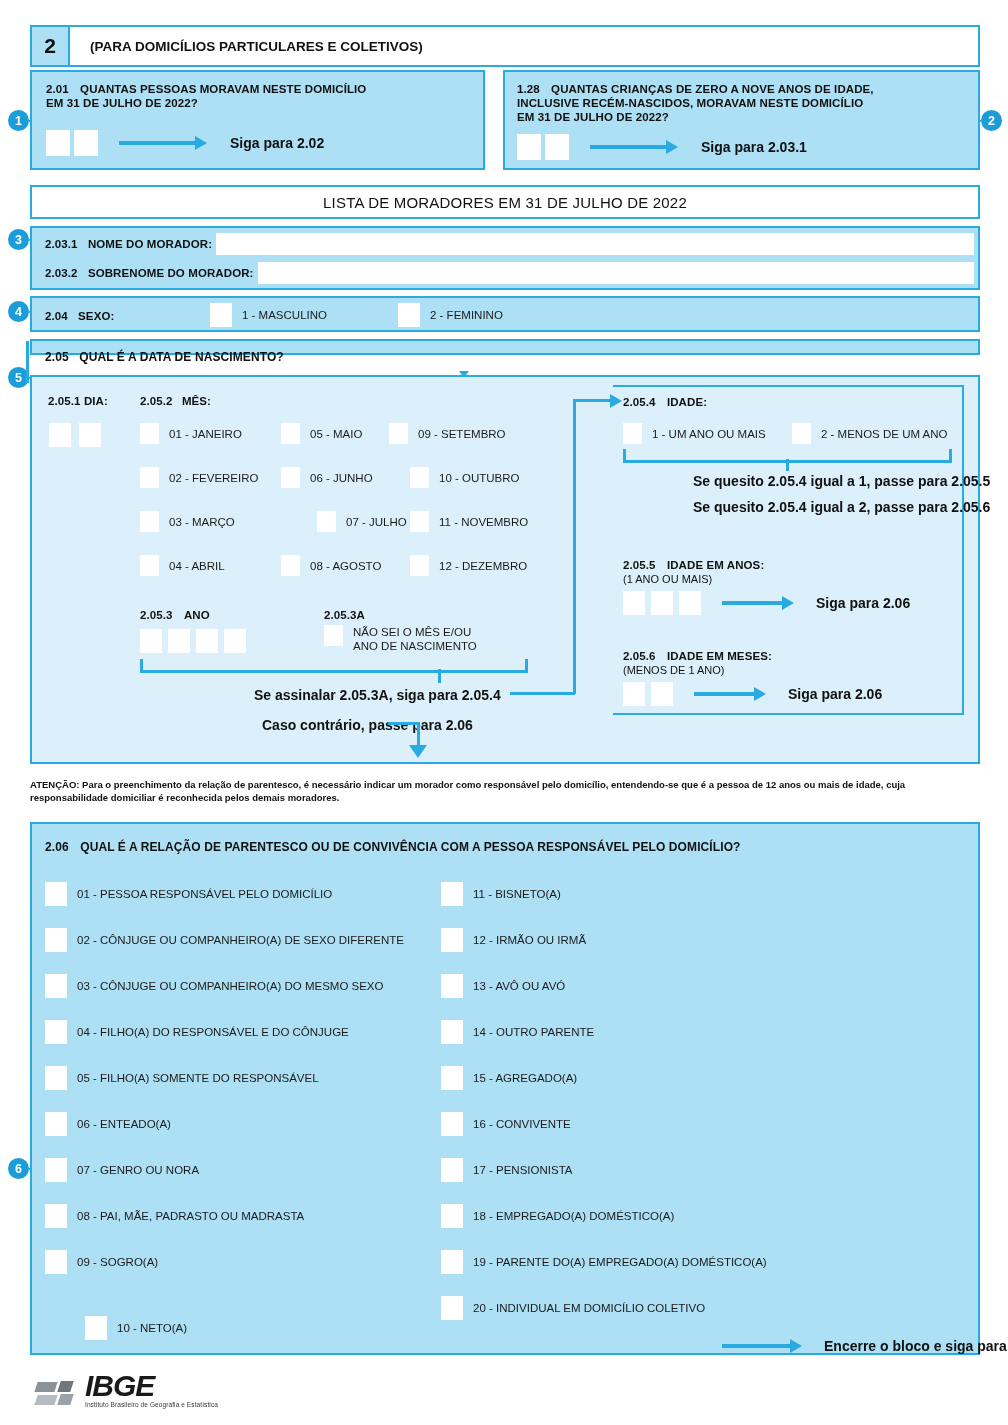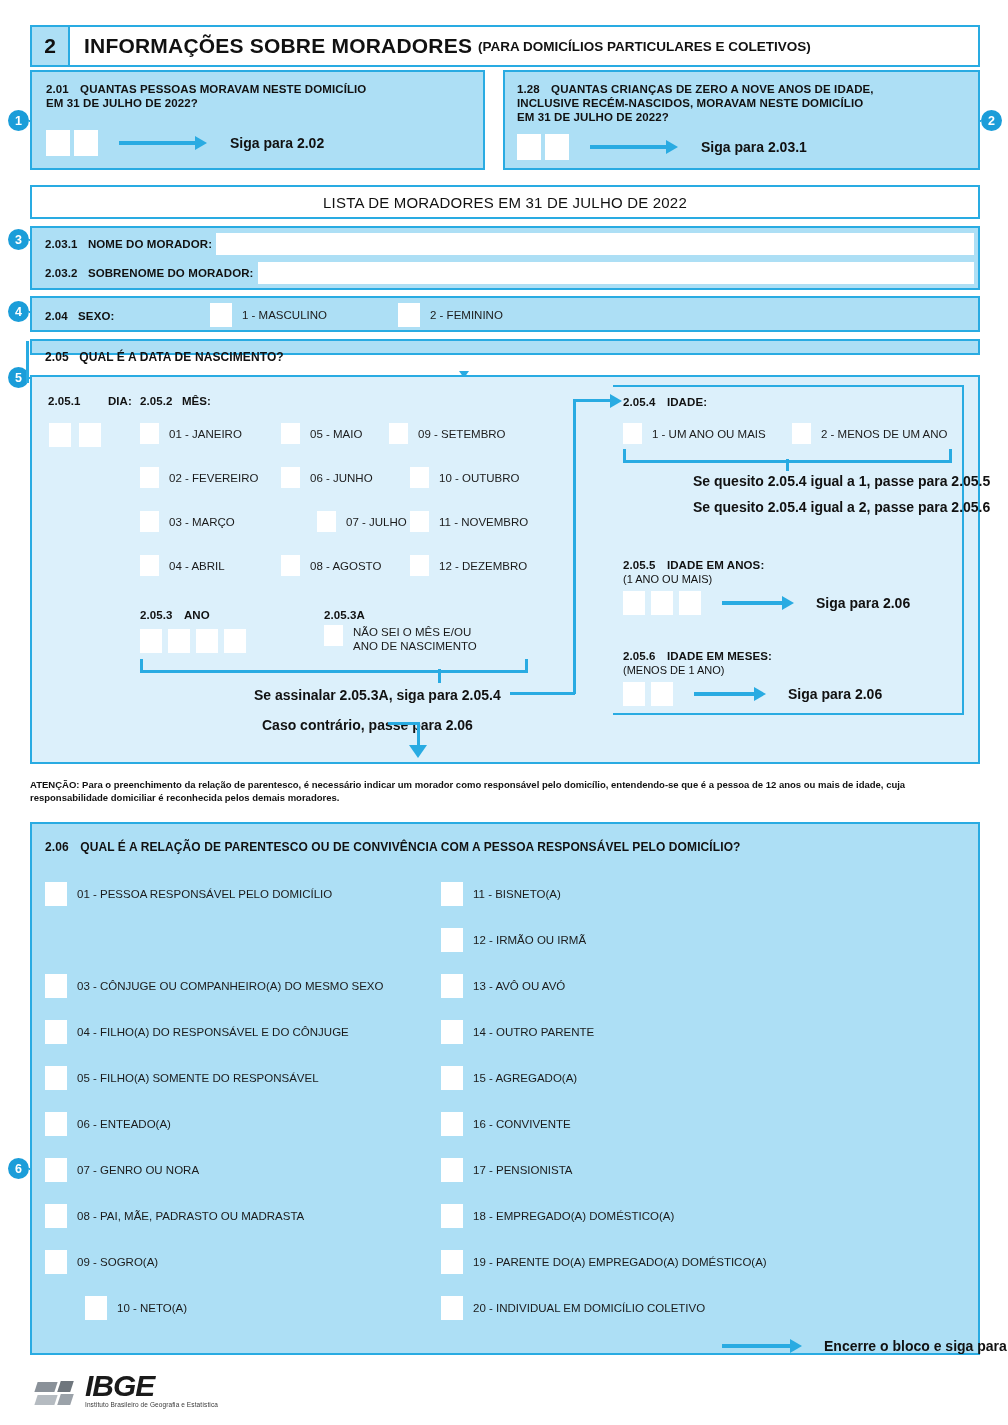--- a/index.html
+++ b/index.html
@@ -78,21 +78,20 @@
   .fieldline{background:#ffffff;position:absolute;}
 </style>
 </head>
 <body>
 
 <div class="page">
 
   <div id="hdr">
     <div id="hdr-num">2</div>
     <div id="hdr-title">
-      <span class="t1">INFORMAÇÕES SOBRE MORADORES</span>
       <span class="t2">(PARA DOMICÍLIOS PARTICULARES E COLETIVOS)</span>
     </div>
   </div>
 
   <div class="marker" style="left:8px;top:110px;">
     <div class="circ">1</div>
     <div class="stem"></div>
   </div>
 
   <div class="marker right" style="left:969px;top:110px;">
@@ -186,21 +185,21 @@
       <span>2.05</span>
       <span style="margin-left:7px;">QUAL É A DATA DE NASCIMENTO?</span>
     </div>
   </div>
   <div class="arrow-head-d-sm" style="left:459px;top:371px;"></div>
 
   <div class="box boxltr" style="left:30px;top:375px;width:950px;height:389px;">
 
     <div class="qlabel" style="position:absolute;left:16px;top:17px;">
       <span>2.05.1</span>
-      <span style="margin-left:24px;">DIA:</span>
+      <span style="margin-left:0;">DIA:</span>
     </div>
     <div class="cellrow" style="left:17px;top:46px;gap:8px;">
       <span class="cell c22"></span>
       <span class="cell c22"></span>
     </div>
 
     <div class="qlabel" style="position:absolute;left:108px;top:17px;">
       <span>2.05.2</span>
       <span style="margin-left:6px;">MÊS:</span>
     </div>
@@ -354,20 +353,24 @@
   <div class="box boxlt" style="left:30px;top:822px;width:950px;height:533px;">
     <div class="qlabel" style="position:absolute;left:13px;top:16px;font-size:12px;">
       <span>2.06</span>
       <span style="margin-left:8px;">QUAL É A RELAÇÃO DE PARENTESCO OU DE CONVIVÊNCIA COM A PESSOA RESPONSÁVEL PELO DOMICÍLIO?</span>
     </div>
 
     <div class="opt" style="left:13px;top:58px;">
       <span class="cbx cbx-lg"></span>
       <span class="lbl">01 - PESSOA RESPONSÁVEL PELO DOMICÍLIO</span>
     </div>
+    <div class="opt" style="left:13px;top:104px;">
+      <span class="cbx cbx-lg"></span>
+      <span class="lbl">02 - CÔNJUGE OU COMPANHEIRO(A) DE SEXO DIFERENTE</span>
+    </div>
     <div class="opt" style="left:13px;top:150px;">
       <span class="cbx cbx-lg"></span>
       <span class="lbl">03 - CÔNJUGE OU COMPANHEIRO(A) DO MESMO SEXO</span>
     </div>
     <div class="opt" style="left:13px;top:196px;">
       <span class="cbx cbx-lg"></span>
       <span class="lbl">04 - FILHO(A) DO RESPONSÁVEL E DO CÔNJUGE</span>
     </div>
     <div class="opt" style="left:13px;top:242px;">
       <span class="cbx cbx-lg"></span>
@@ -382,21 +385,21 @@
       <span class="lbl">07 - GENRO OU NORA</span>
     </div>
     <div class="opt" style="left:13px;top:380px;">
       <span class="cbx cbx-lg"></span>
       <span class="lbl">08 - PAI, MÃE, PADRASTO OU MADRASTA</span>
     </div>
     <div class="opt" style="left:13px;top:426px;">
       <span class="cbx cbx-lg"></span>
       <span class="lbl">09 - SOGRO(A)</span>
     </div>
-    <div class="opt" style="left:13px;top:472px;padding-left:40px;">
+    <div class="opt" style="left:13px;top:492px;padding-left:40px;">
       <span class="cbx cbx-lg"></span>
       <span class="lbl">10 - NETO(A)</span>
     </div>
 
     <div class="opt" style="left:409px;top:58px;">
       <span class="cbx cbx-lg"></span>
       <span class="lbl">11 - BISNETO(A)</span>
     </div>
     <div class="opt" style="left:409px;top:104px;">
       <span class="cbx cbx-lg"></span>

